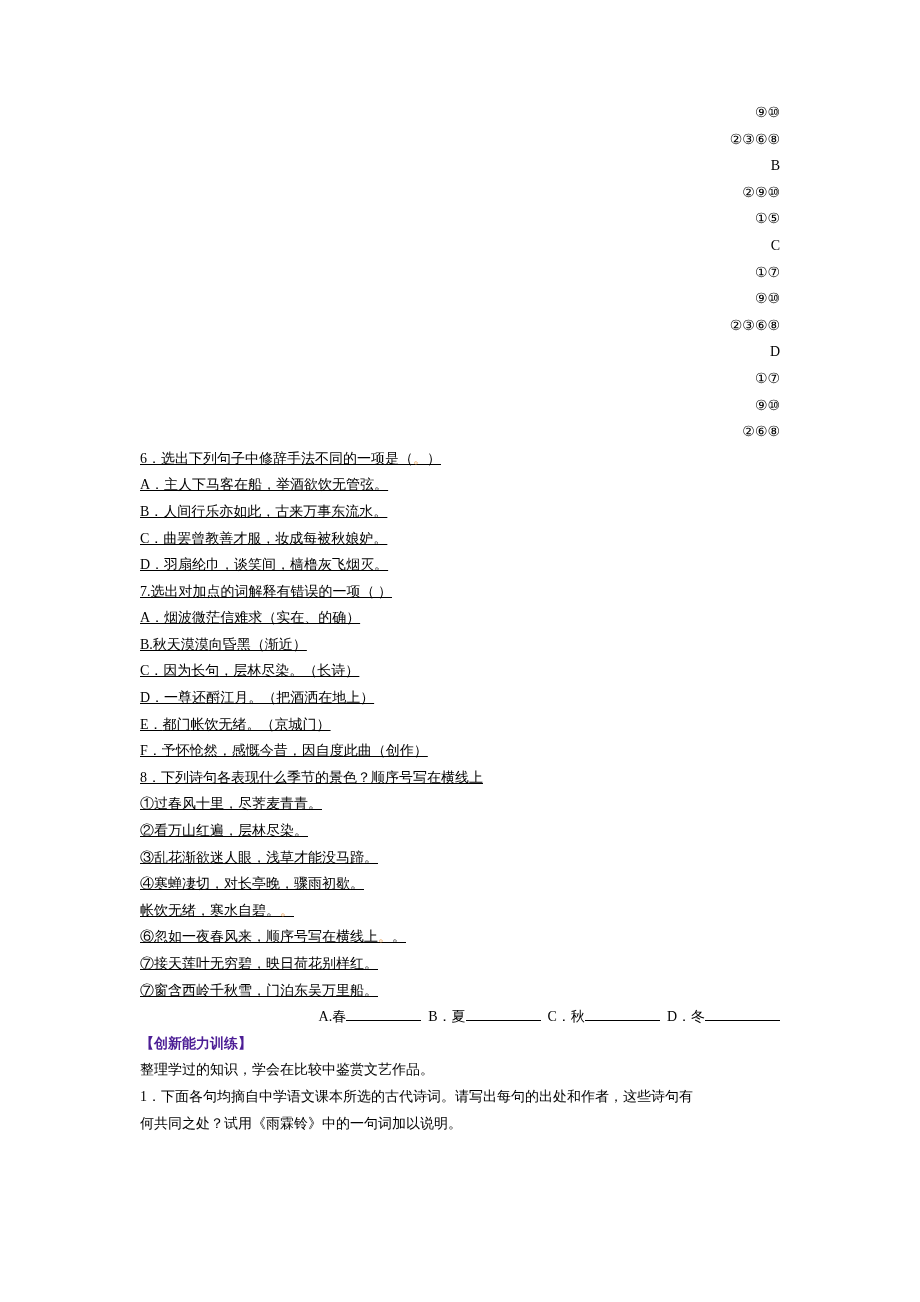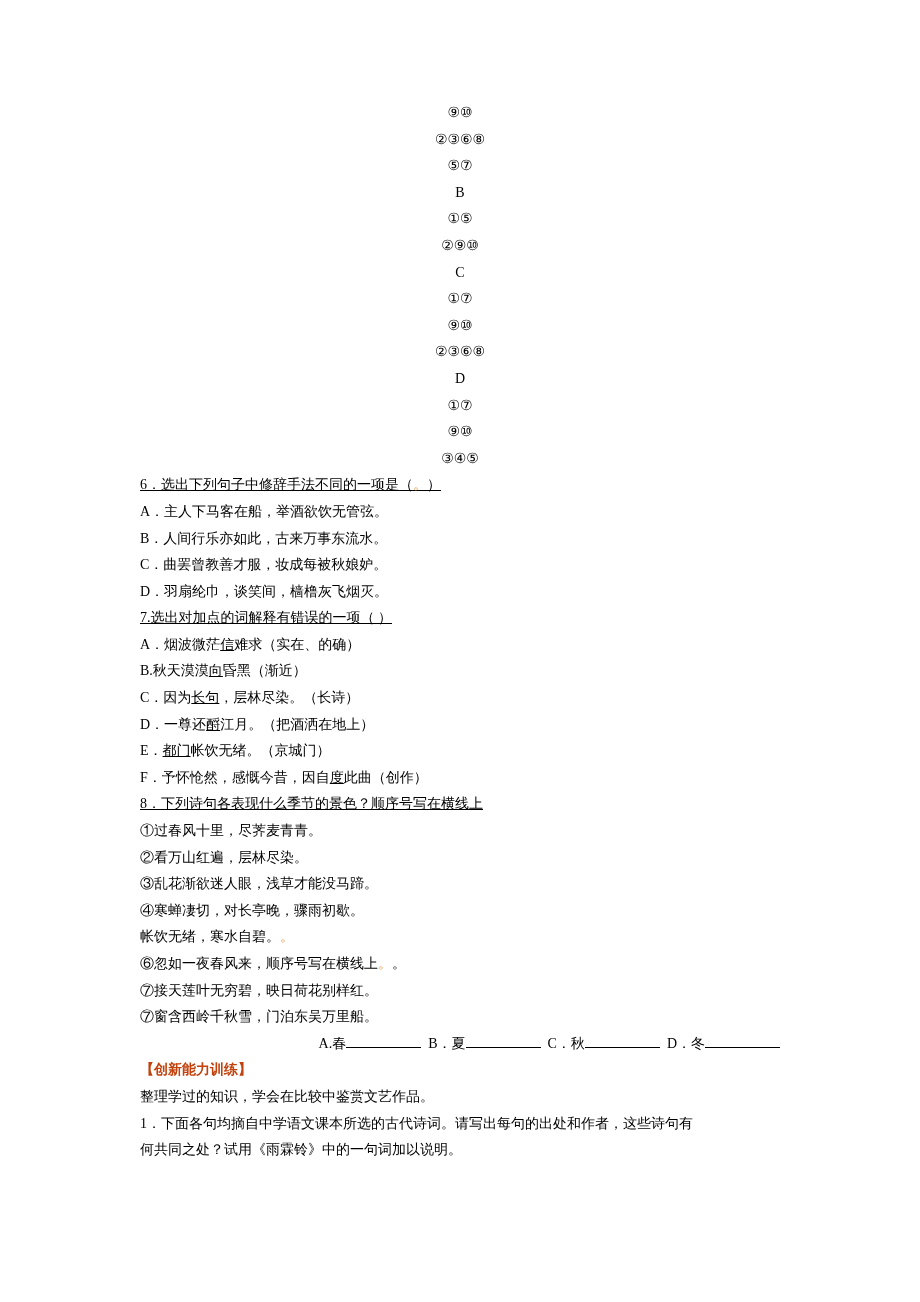--- a/index.html
+++ b/index.html
@@ -14,71 +14,72 @@
       color: #000;
       background: #fff;
       padding: 100px 140px 60px 140px;
       width: 920px;
     }
     .center-block {
       text-align: center;
     }
     .line {
       display: block;
+      text-align: right;
     }
     .question {
       display: block;
       text-decoration: underline;
     }
     .option {
       display: block;
+      text-decoration: underline;
     }
     .fill-row {
       display: block;
       text-align: right;
     }
     .blank {
       display: inline-block;
       border-bottom: 1px solid #000;
       min-width: 75px;
       height: 1.2em;
       vertical-align: baseline;
     }
     .heading {
-      color: #c2410c;
+      color: #4c1d95;
       font-weight: bold;
     }
     .indent {
       display: block;
     }
     .orange-dot {
       color: #e69138;
     }
     .u {
       text-decoration: underline;
     }
   </style>
 </head>
 <body>
 
 <div class="center-block">
   <span class="line">⑨⑩</span>
   <span class="line">②③⑥⑧</span>
-  <span class="line">⑤⑦</span>
   <span class="line">B</span>
+  <span class="line">②⑨⑩</span>
   <span class="line">①⑤</span>
-  <span class="line">②⑨⑩</span>
   <span class="line">C</span>
   <span class="line">①⑦</span>
   <span class="line">⑨⑩</span>
   <span class="line">②③⑥⑧</span>
   <span class="line">D</span>
   <span class="line">①⑦</span>
   <span class="line">⑨⑩</span>
-  <span class="line">③④⑤</span>
+  <span class="line">②⑥⑧</span>
 </div>
 
 <span class="question"><span>6．选出下列句子中修辞手法不同的一项是（</span><span class="orange-dot">。</span><span>）</span></span>
 <span class="option">A．主人下马客在船，举酒欲饮无管弦。</span>
 <span class="option">B．人间行乐亦如此，古来万事东流水。</span>
 <span class="option">C．曲罢曾教善才服，妆成每被秋娘妒。</span>
 <span class="option">D．羽扇纶巾，谈笑间，樯橹灰飞烟灭。</span>
 
 <span class="question">7.选出对加点的词解释有错误的一项（  ）</span>
 <span class="option"><span>A．烟波微茫</span><span class="u">信</span><span>难求（实在、的确）</span></span>

